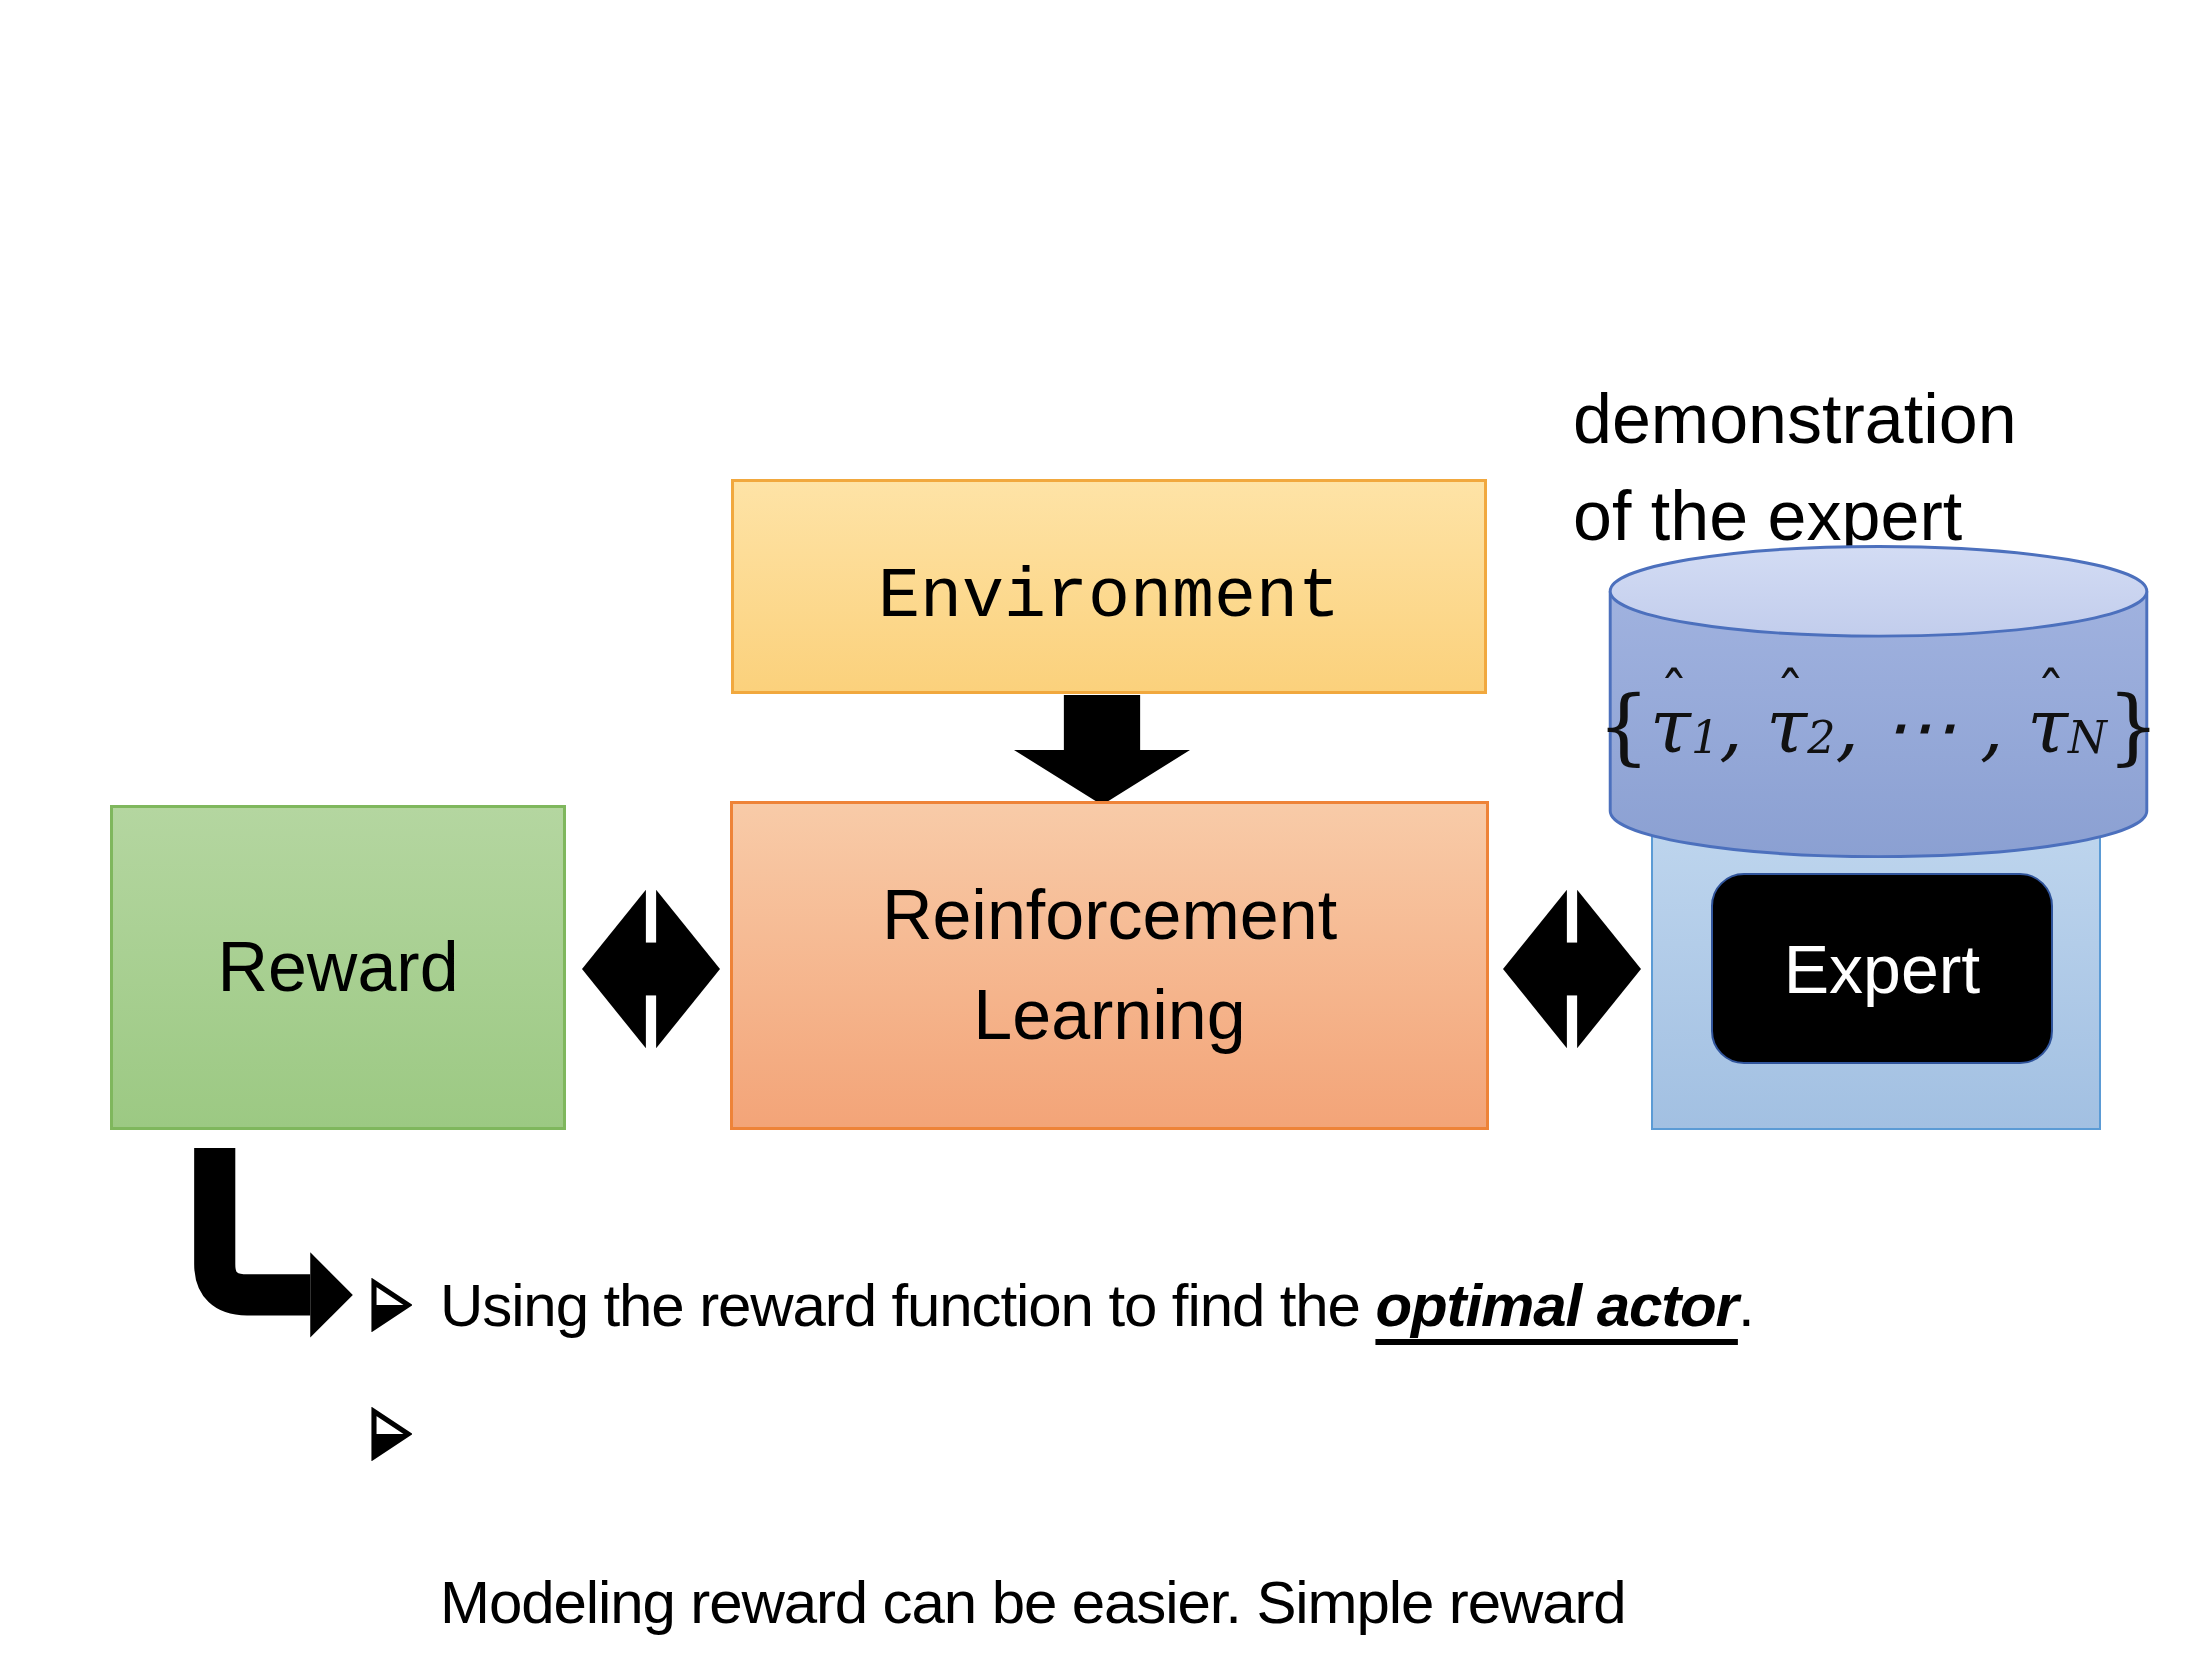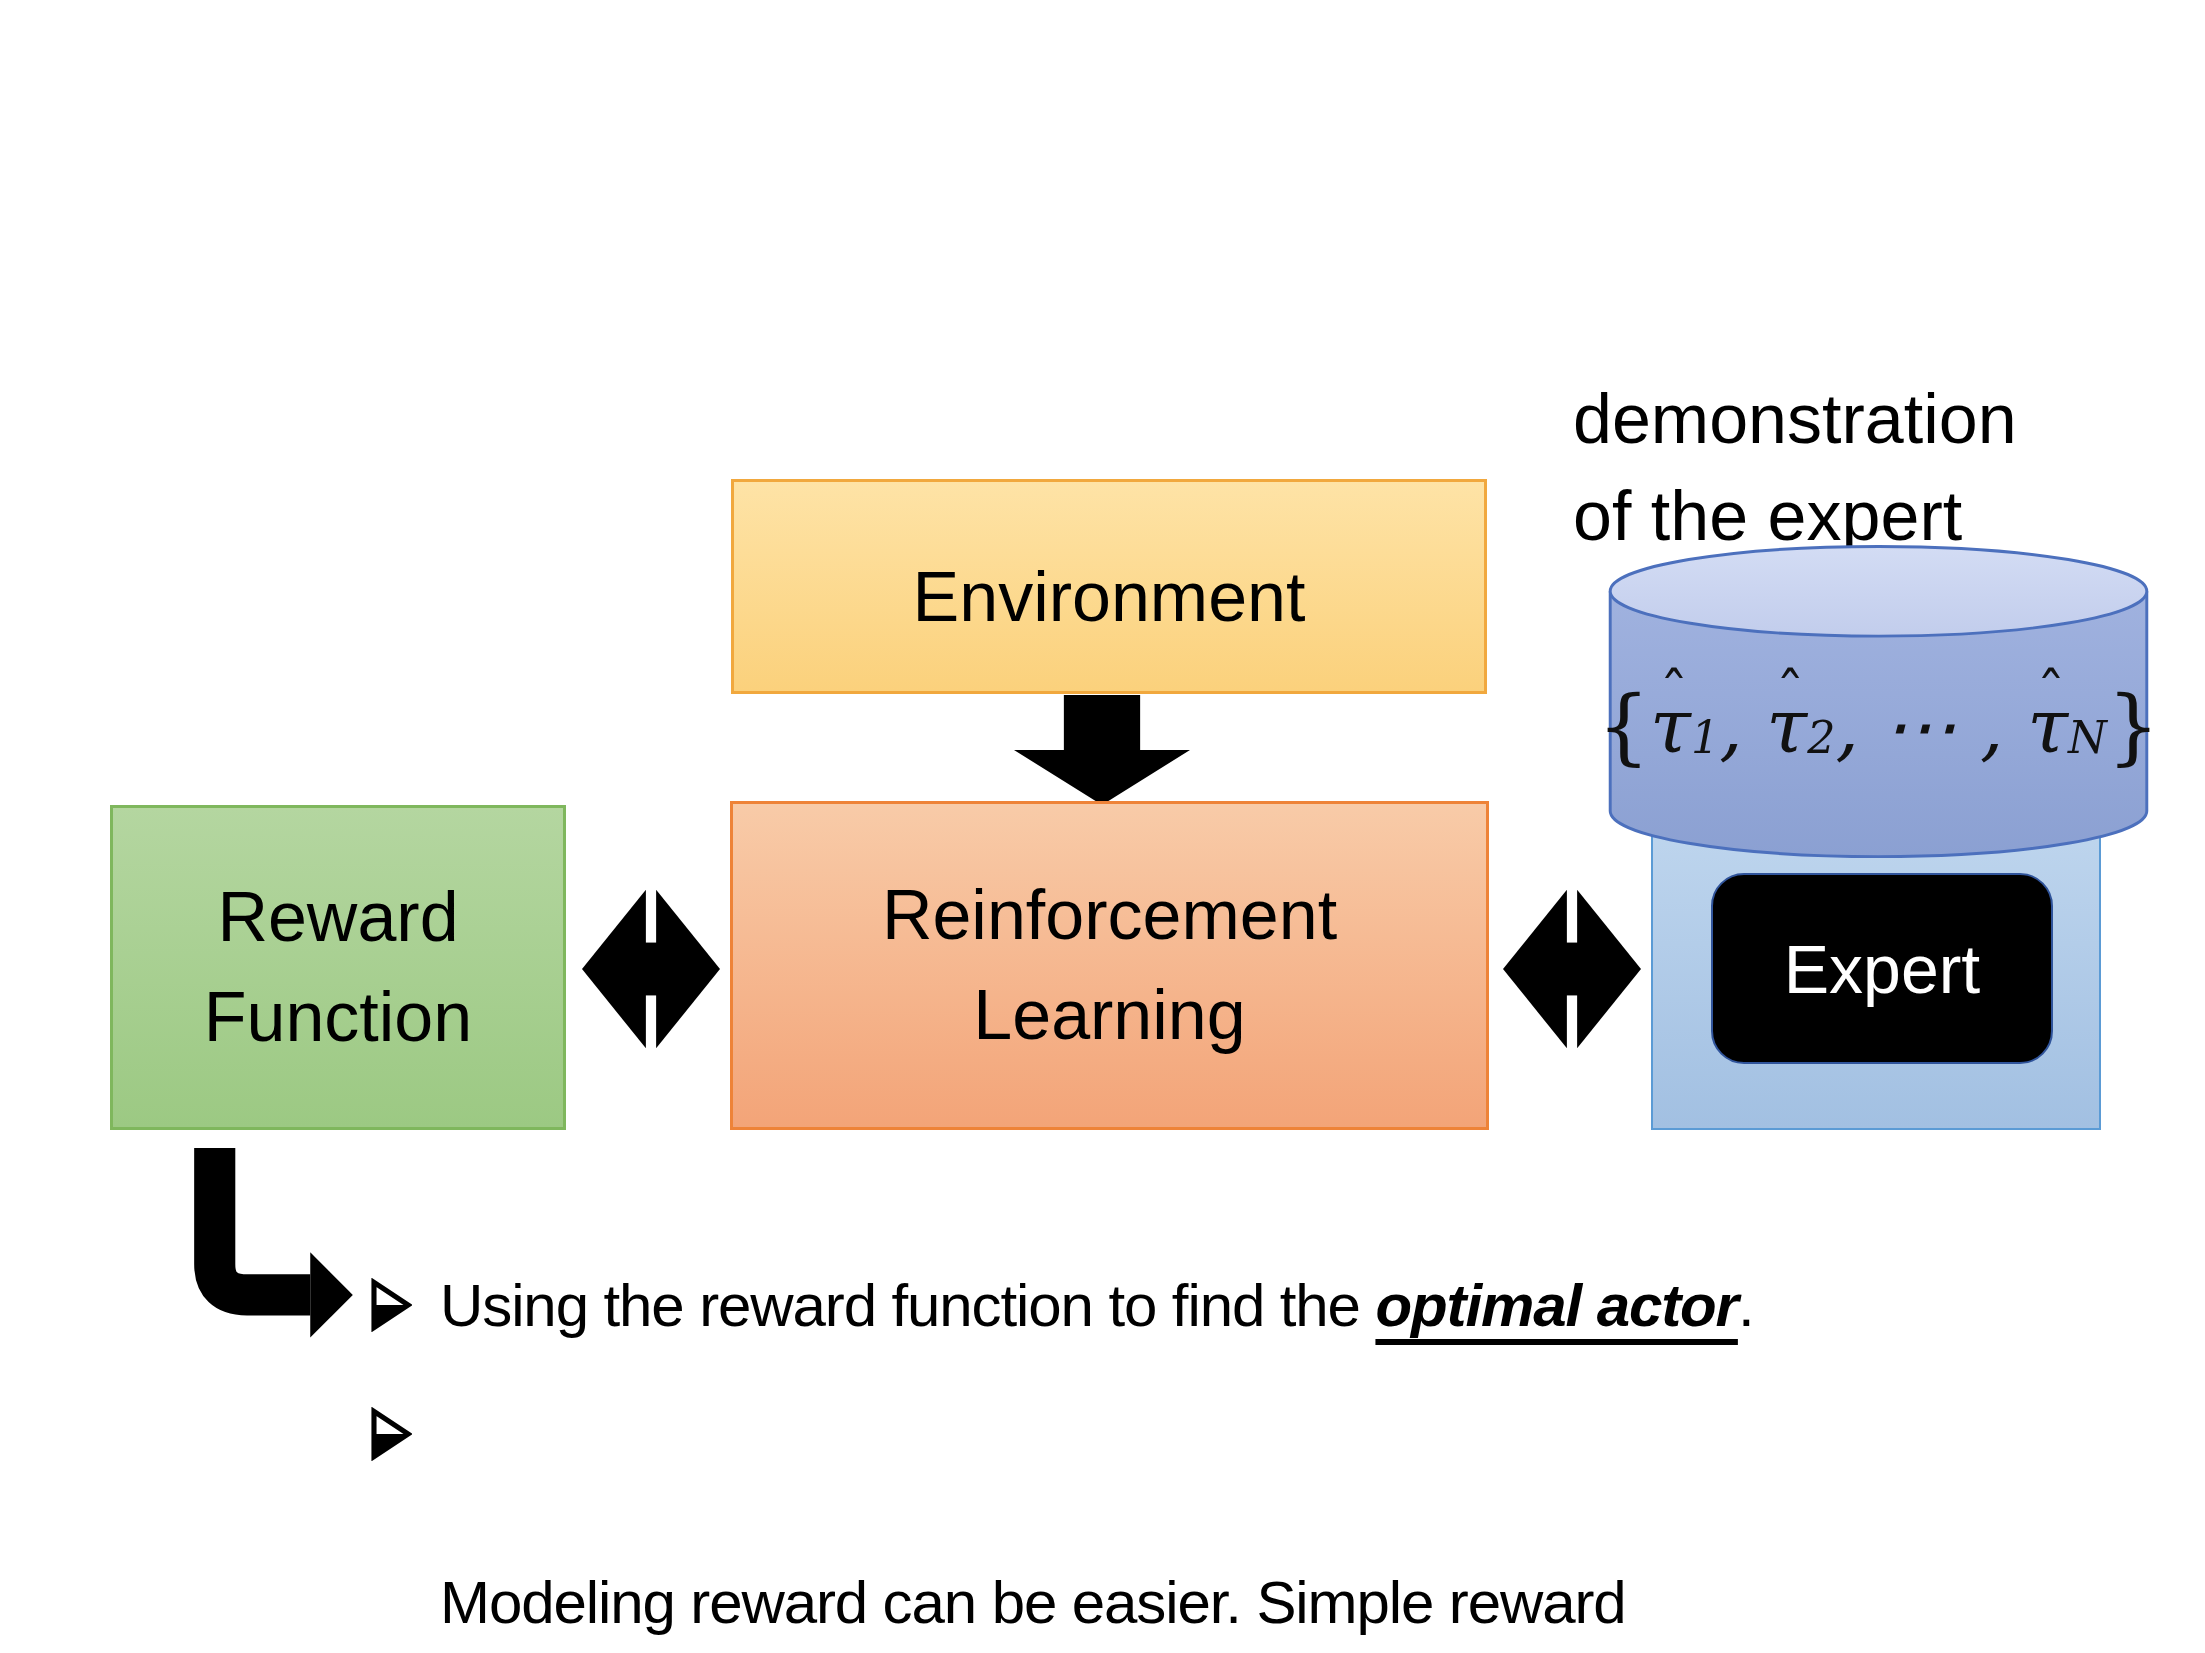--- a/index.html
+++ b/index.html
@@ -37,20 +37,21 @@
     text-align: center;
     font-size: 70px;
     line-height: 1.42;
   }
   .env-box {
     left: 731px; top: 479px; width: 756px; height: 215px;
     background: linear-gradient(180deg, #FEE3A6 0%, #FBD17C 100%);
     border: 3.7px solid #F1A83E;
     box-sizing: border-box;
     padding-top: 22px;
+    font-family: Liberation Mono, monospace;
   }
   .reward-box {
     left: 110px; top: 805px; width: 456px; height: 325px;
     background: linear-gradient(180deg, #B4D6A0 0%, #9CC983 100%);
     border: 3.7px solid #7FB75D;
     box-sizing: border-box;
   }
   .rl-box {
     left: 730px; top: 801px; width: 759px; height: 329px;
     background: linear-gradient(180deg, #F8CBA8 0%, #F3A478 100%);
@@ -150,21 +151,20 @@
   <div class="box env-box">
     <div>Environment</div>
   </div>
 
   <svg class="down-arrow-svg" viewBox="0 0 240 150" aria-hidden="true">
     <path d="M68,0 H172 V75 H240 L120,150 L0,75 H68 Z" fill="#000000"></path>
   </svg>
 
   <div class="box reward-box">
     <div>Reward</div>
-    <div>Function</div>
   </div>
 
   <div class="box rl-box">
     <div>Reinforcement</div>
     <div>Learning</div>
   </div>
 
   <svg class="dbl-arrow-svg dbl-left" viewBox="0 0 188 272" aria-hidden="true">
     <polygon points="0,136 87,28 87,244" fill="#000000"></polygon>
     <polygon points="188,136 101,28 101,244" fill="#000000"></polygon>

